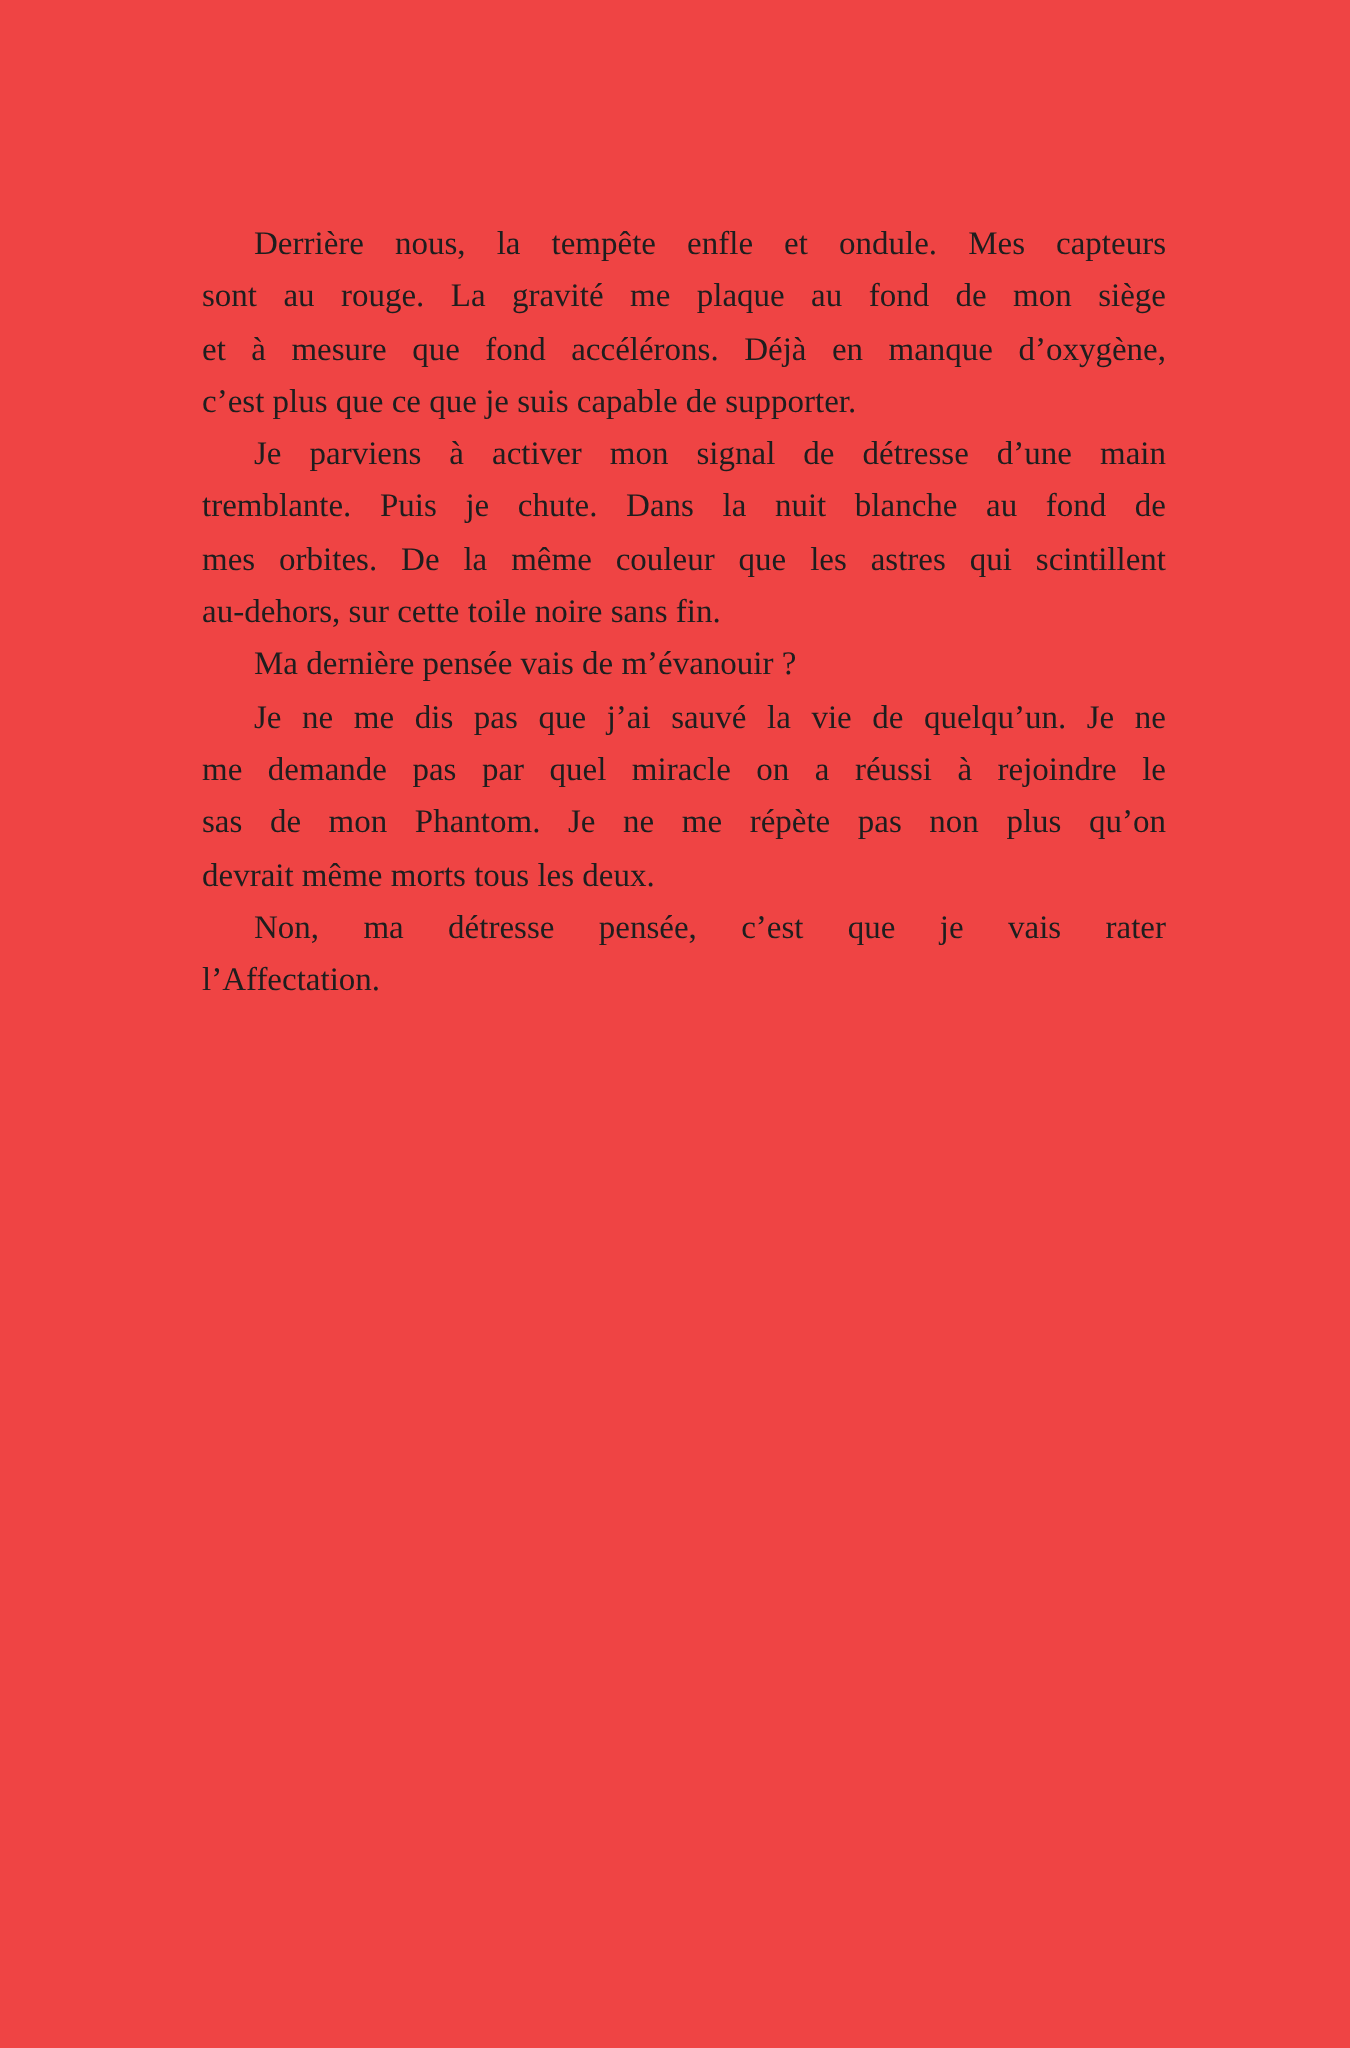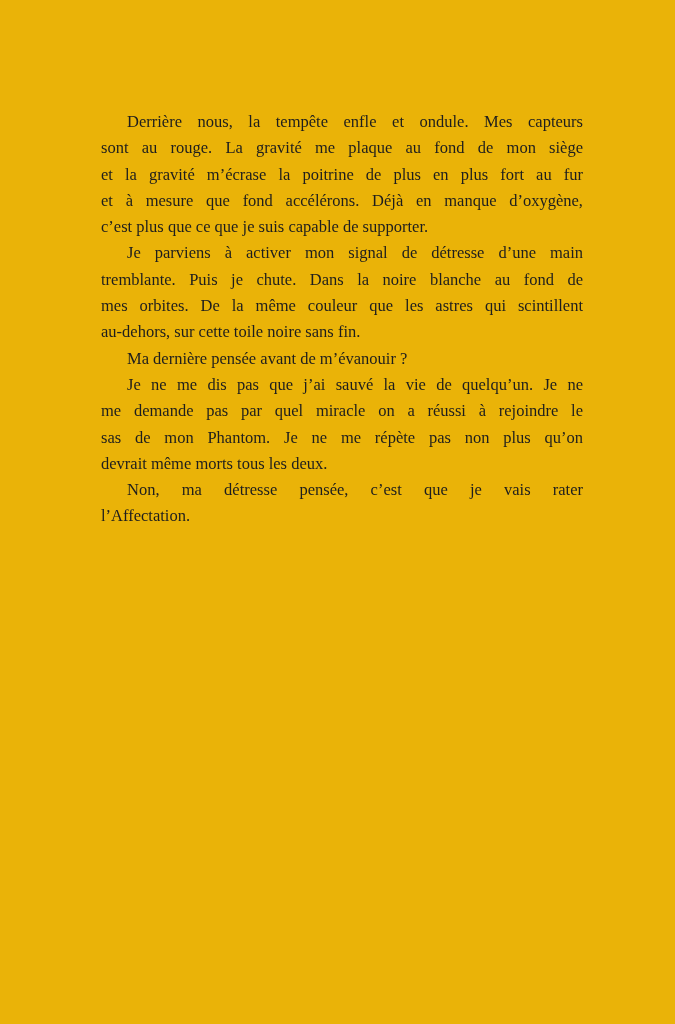--- a/index.html
+++ b/index.html
@@ -10,21 +10,21 @@
     width: 675px;
     height: 1024px;
     background: #ffffff;
     position: relative;
     overflow: hidden;
     font-family: "Liberation Serif", "DejaVu Serif", serif;
   }
   .page {
     position: absolute;
     inset: 0;
-    background: #eab308;
+    background: #ef4444;
   }
   .text-block {
     position: absolute;
     left: 101px;
     top: 109px;
     width: 482px;
     color: #1e1e1e;
     font-size: 16.5px;
     line-height: 26.3px;
     -webkit-font-smoothing: antialiased;
@@ -48,34 +48,33 @@
 </style>
 </head>
 <body>
 
 <div class="page">
   <div class="text-block">
 
     <p class="para">
       <span class="line first">Derrière nous, la tempête enfle et ondule. Mes capteurs</span>
       <span class="line">sont au rouge. La gravité me plaque au fond de mon siège</span>
-      <span class="line">et la gravité m’écrase la poitrine de plus en plus fort au fur</span>
       <span class="line">et à mesure que fond accélérons. Déjà en manque d’oxygène,</span>
       <span class="line last">c’est plus que ce que je suis capable de supporter.</span>
     </p>
 
     <p class="para">
       <span class="line first">Je parviens à activer mon signal de détresse d’une main</span>
-      <span class="line">tremblante. Puis je chute. Dans la noire blanche au fond de</span>
+      <span class="line">tremblante. Puis je chute. Dans la nuit blanche au fond de</span>
       <span class="line">mes orbites. De la même couleur que les astres qui scintillent</span>
       <span class="line last">au-dehors, sur cette toile noire sans fin.</span>
     </p>
 
     <p class="para">
-      <span class="line first last">Ma dernière pensée avant de m’évanouir ?</span>
+      <span class="line first last">Ma dernière pensée vais de m’évanouir ?</span>
     </p>
 
     <p class="para">
       <span class="line first">Je ne me dis pas que j’ai sauvé la vie de quelqu’un. Je ne</span>
       <span class="line">me demande pas par quel miracle on a réussi à rejoindre le</span>
       <span class="line">sas de mon Phantom. Je ne me répète pas non plus qu’on</span>
       <span class="line last">devrait même morts tous les deux.</span>
     </p>
 
     <p class="para">

